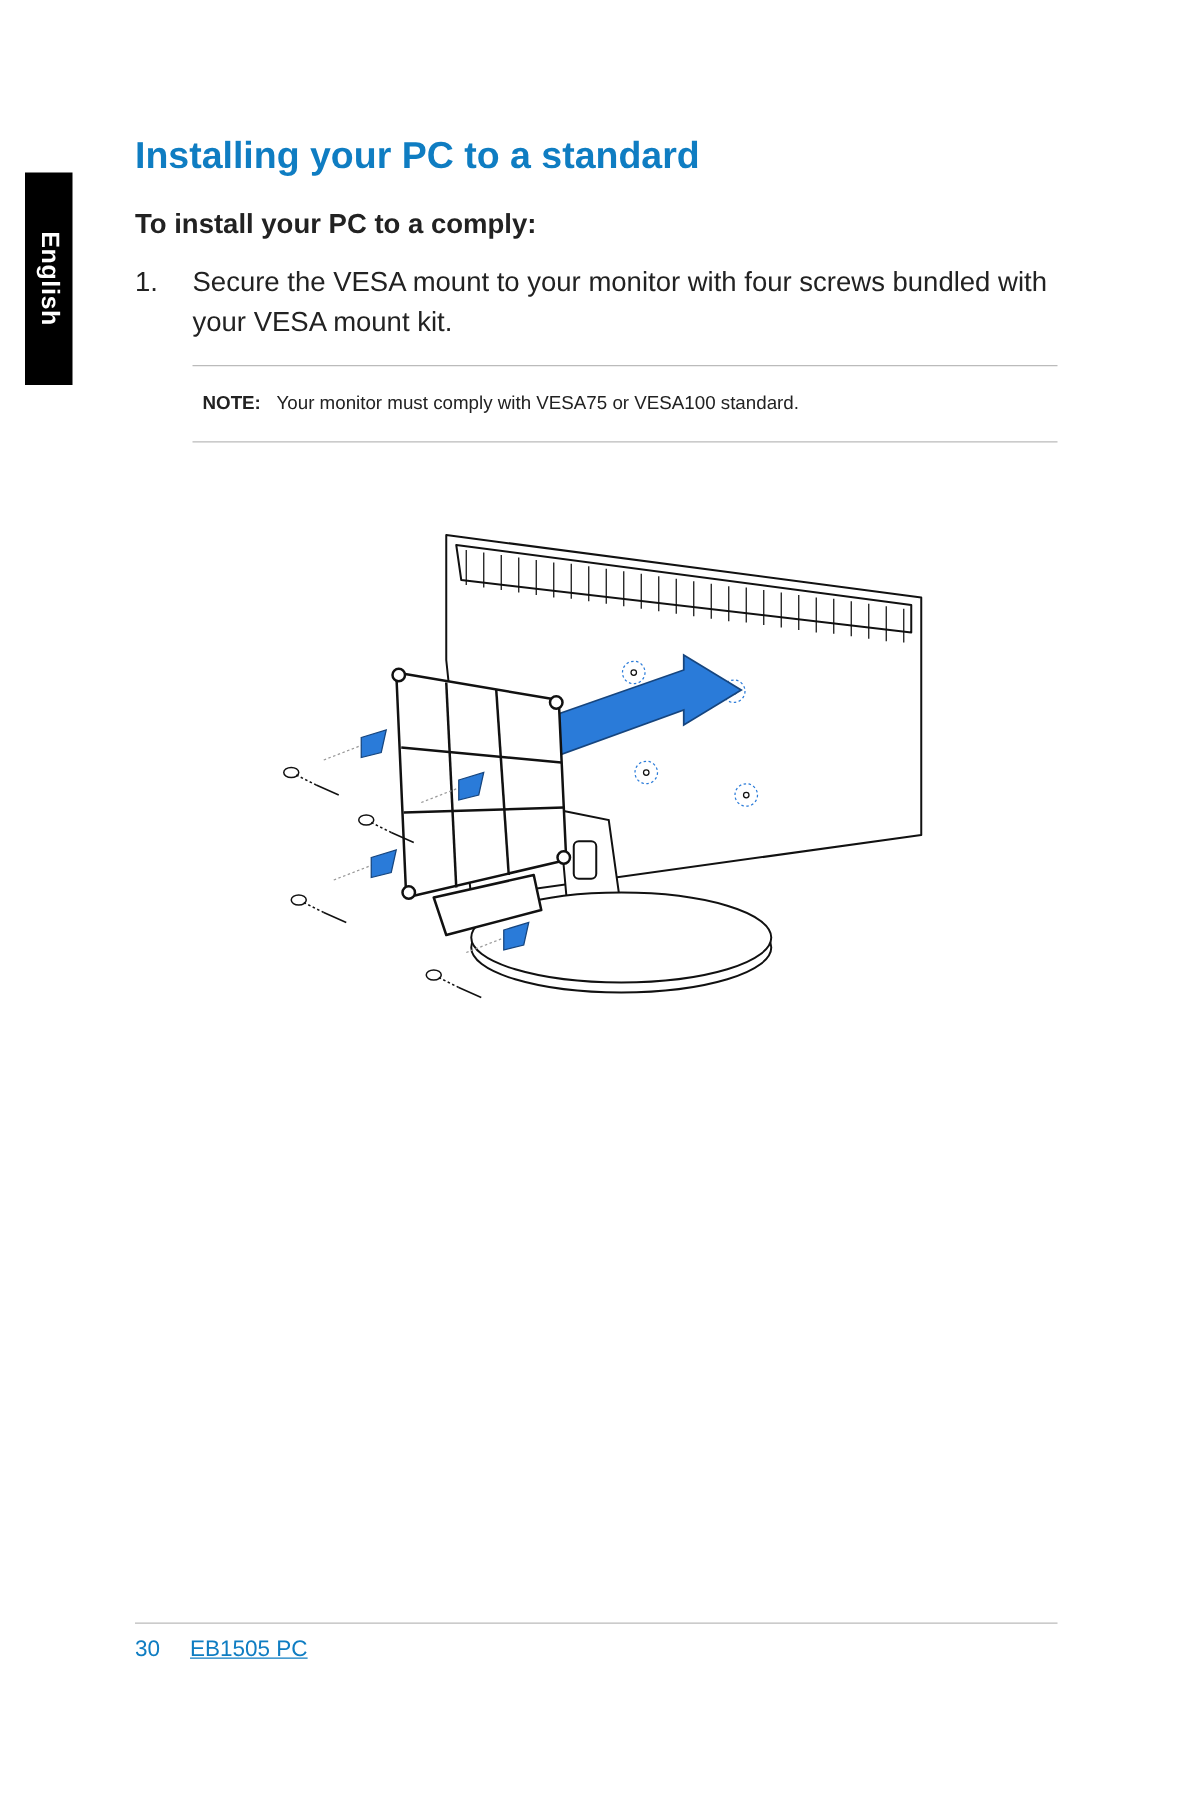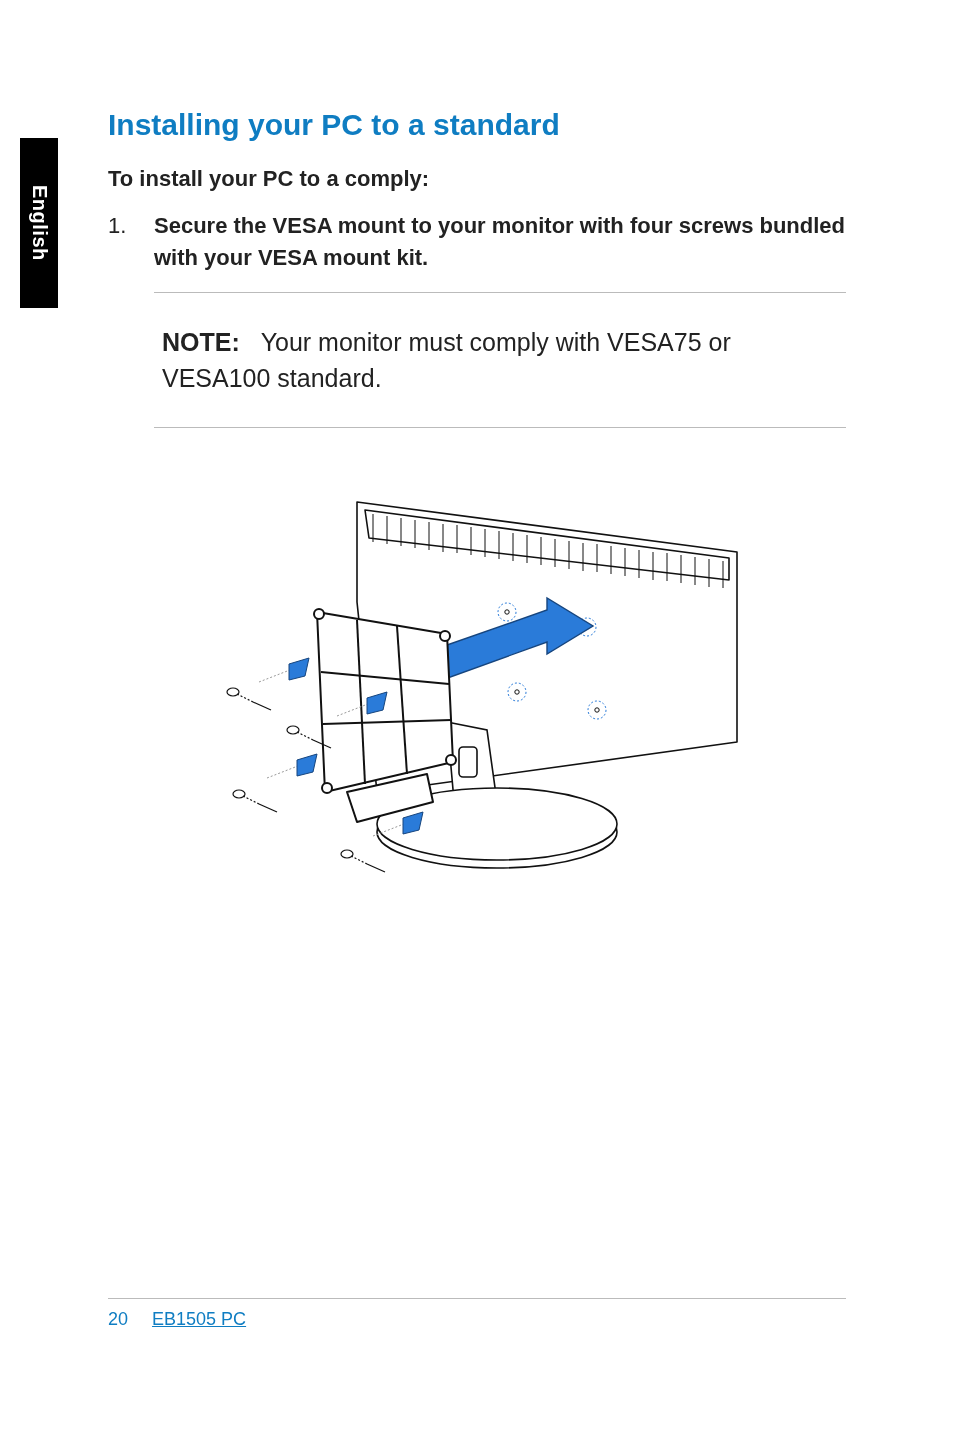--- a/index.html
+++ b/index.html
@@ -53,28 +53,28 @@
   ol.steps li {
     display: flex;
     font-size: 22px;
     line-height: 1.45;
     margin-bottom: 18px;
   }
   ol.steps li .num {
     width: 46px;
     flex: 0 0 46px;
   }
-  ol.steps li .txt { flex: 1; font-weight: bold; }
+  ol.steps li .txt { flex: 1; }
 
   .note-box {
     margin-left: 46px;
     border-top: 1px solid #bbb;
     border-bottom: 1px solid #bbb;
-    padding: 31px 8px;
-    font-size: 25px;
+    padding: 19px 8px;
+    font-size: 15px;
     line-height: 1.45;
   }
   .note-box .note-label { font-weight: 700; }
 
   .figure {
     margin-top: 34px;
     display: flex;
     justify-content: center;
   }
   .figure svg { display: block; }
@@ -237,17 +237,17 @@
           </g>
           <path d="M176 374 L212 360" stroke="#999" stroke-dasharray="2 2" stroke-width="1"></path>
           <polygon points="206,356 226,350 222,368 206,372" fill="#2a7bd9" stroke="#16457e" stroke-width="1"></polygon>
         </g>
       </svg>
     </div>
 
   </div>
 
   <div class="footer">
-    <span class="pageno">20</span>
+    <span class="pageno">30</span>
     <span class="model">EB1505 PC</span>
   </div>
 
 </div>
 
 </body></html>

